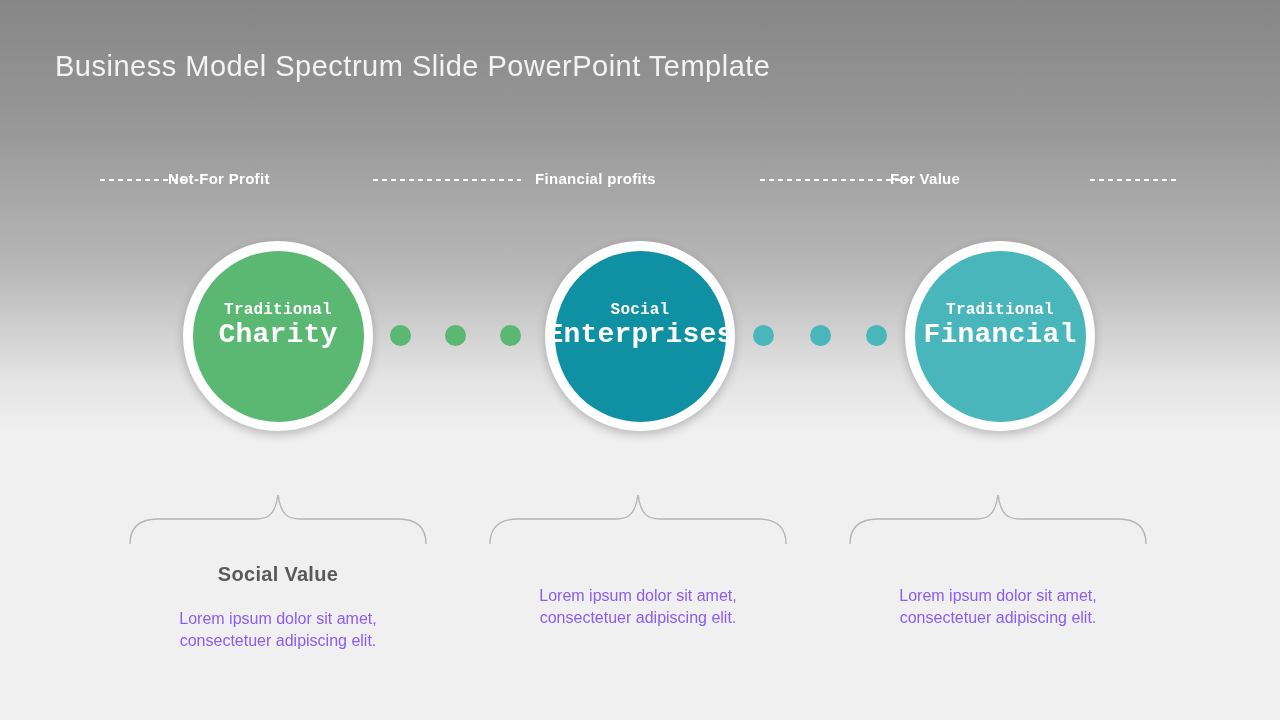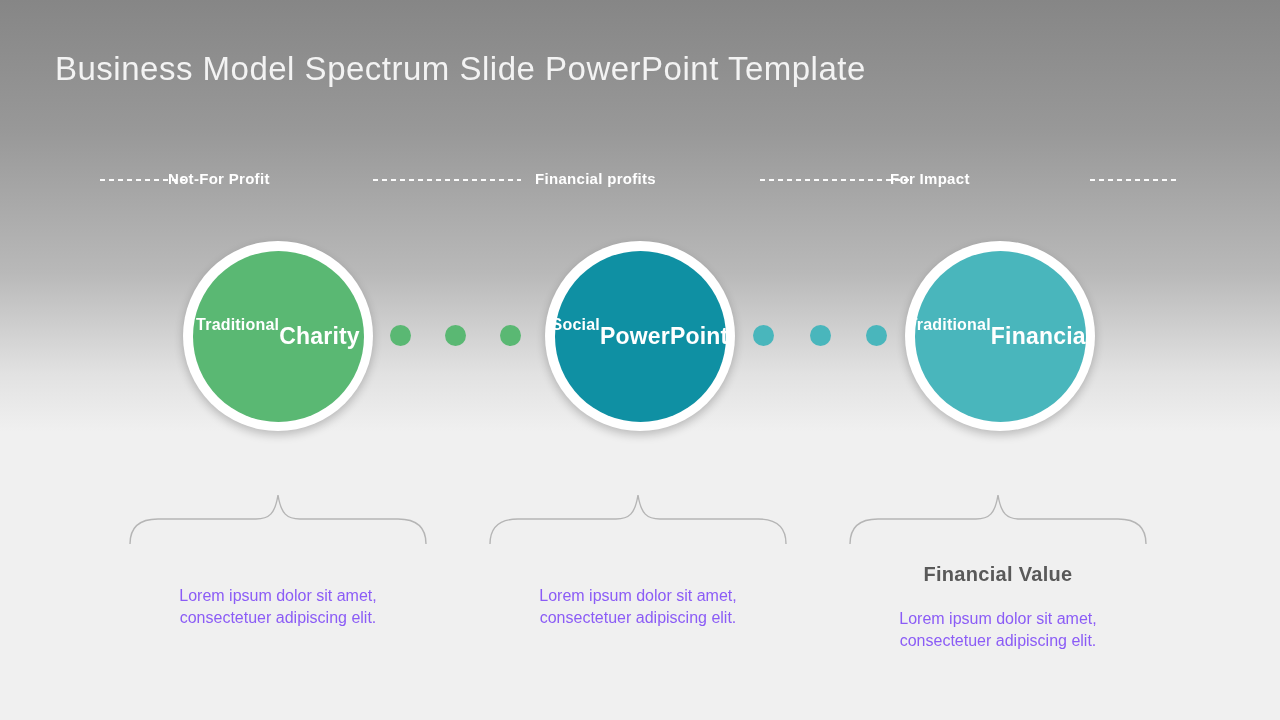--- a/index.html
+++ b/index.html
@@ -17,21 +17,21 @@
       #989898 18%,
       #b9b9b9 38%,
       #e2e2e2 52%,
       #f0f0f0 60%,
       #f0f0f0 100%);
   }
   .slide-title {
     position: absolute;
     left: 55px;
     top: 50px;
-    font-size: 33px;
+    font-size: 29px;
     font-weight: 400;
     letter-spacing: 0.5px;
     color: #f3f3f3;
   }
   
   .spectrum-label {
     position: absolute;
     top: 170px;
     width: 220px;
     font-size: 15px;
@@ -68,35 +68,36 @@
     justify-content: center;
   }
   .circle-outer.c1 { left: 183px; }
   .circle-outer.c2 { left: 545px; }
   .circle-outer.c3 { left: 905px; }
   .circle-inner {
     width: 171px;
     height: 171px;
     border-radius: 50%;
     display: flex;
-    flex-direction: row;
+    flex-direction: column;
     align-items: center;
     justify-content: center;
     color: #ffffff;
     text-align: center;
     transform: translateY(0px);
+    font-family: Liberation Mono, monospace;
   }
   .circle-inner .line1 {
     font-size: 16px;
     font-weight: bold;
     margin-top: -22px;
     letter-spacing: 0.2px;
   }
   .circle-inner .line2 {
-    font-size: 23px;
+    font-size: 28px;
     font-weight: bold;
     letter-spacing: 0.2px;
   }
   
   .dot {
     position: absolute;
     top: 325px;
     width: 21px;
     height: 21px;
     border-radius: 50%;
@@ -143,38 +144,38 @@
 </head>
 <body>
 
 <div class="slide-title">Business Model Spectrum Slide PowerPoint Template</div>
 
 <div class="dash-line d1"></div>
 <div class="spectrum-label l1">Not-For Profit</div>
 <div class="dash-line d2"></div>
 <div class="spectrum-label l2">Financial profits</div>
 <div class="dash-line d3"></div>
-<div class="spectrum-label l3">For Impact</div>
+<div class="spectrum-label l3">For Value</div>
 <div class="dash-line d4"></div>
 
 <div class="circle-outer c1">
   <div class="circle-inner" style="background-color: rgb(90, 184, 115);">
     <div class="line1">Traditional</div>
     <div class="line2">Charity</div>
   </div>
 </div>
 
 <div class="dot g1" style="background-color: rgb(90, 184, 115);"></div>
 <div class="dot g2" style="background-color: rgb(90, 184, 115);"></div>
 <div class="dot g3" style="background-color: rgb(90, 184, 115);"></div>
 
 <div class="circle-outer c2">
   <div class="circle-inner" style="background-color: rgb(15, 144, 163); align-items: center;">
     <div class="line1">Social</div>
-    <div class="line2">PowerPoint</div>
+    <div class="line2">Enterprises</div>
   </div>
 </div>
 
 <div class="dot t1" style="background-color: rgb(73, 182, 188);"></div>
 <div class="dot t2" style="background-color: rgb(73, 182, 188);"></div>
 <div class="dot t3" style="background-color: rgb(73, 182, 188);"></div>
 
 <div class="circle-outer c3">
   <div class="circle-inner" style="background-color: rgb(73, 182, 188);">
     <div class="line1">Traditional</div>
@@ -186,21 +187,21 @@
   <path d="M2,56 C2,40 10,31 30,31 L128,31 C141,31 147,26 150,7 C153,26 159,31 172,31 L270,31 C290,31 298,40 298,56" fill="none" stroke="#b5b5b5" stroke-width="1.4"></path>
 </svg>
 <svg class="brace b2" viewBox="0 0 300 58">
   <path d="M2,56 C2,40 10,31 30,31 L128,31 C141,31 147,26 150,7 C153,26 159,31 172,31 L270,31 C290,31 298,40 298,56" fill="none" stroke="#b5b5b5" stroke-width="1.4"></path>
 </svg>
 <svg class="brace b3" viewBox="0 0 300 58">
   <path d="M2,56 C2,40 10,31 30,31 L128,31 C141,31 147,26 150,7 C153,26 159,31 172,31 L270,31 C290,31 298,40 298,56" fill="none" stroke="#b5b5b5" stroke-width="1.4"></path>
 </svg>
 
 <div class="section s1">
+  <div class="heading">Social Value</div>
   <div class="body-text">Lorem ipsum dolor sit amet, consectetuer adipiscing elit.</div>
 </div>
 <div class="section s2">
   <div class="body-text">Lorem ipsum dolor sit amet, consectetuer adipiscing elit.</div>
 </div>
 <div class="section s3">
-  <div class="heading">Financial Value</div>
   <div class="body-text">Lorem ipsum dolor sit amet, consectetuer adipiscing elit.</div>
 </div>
 
 </body></html>

